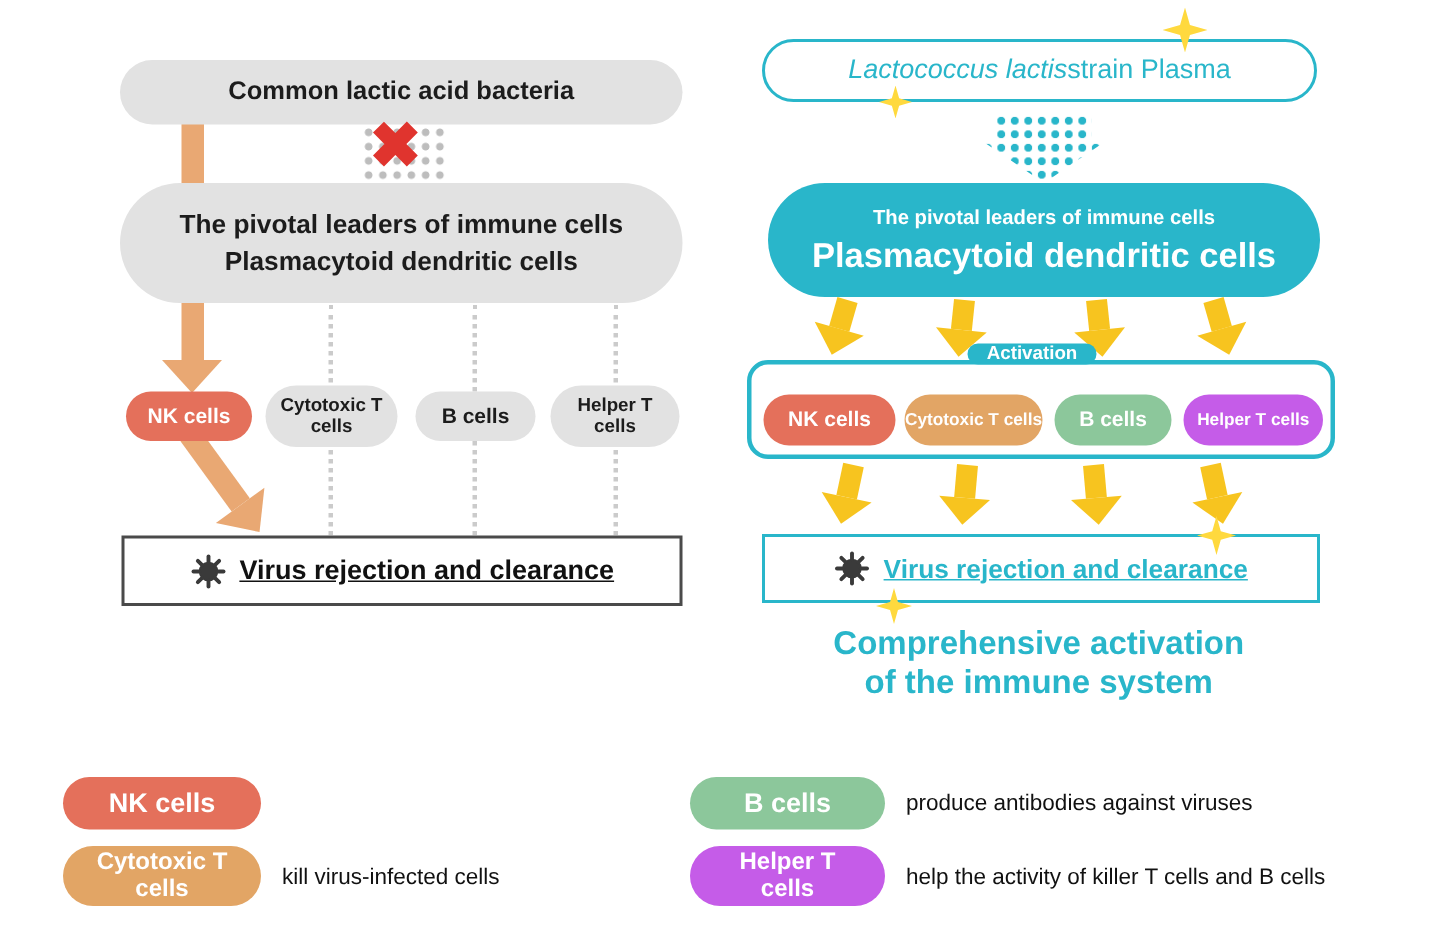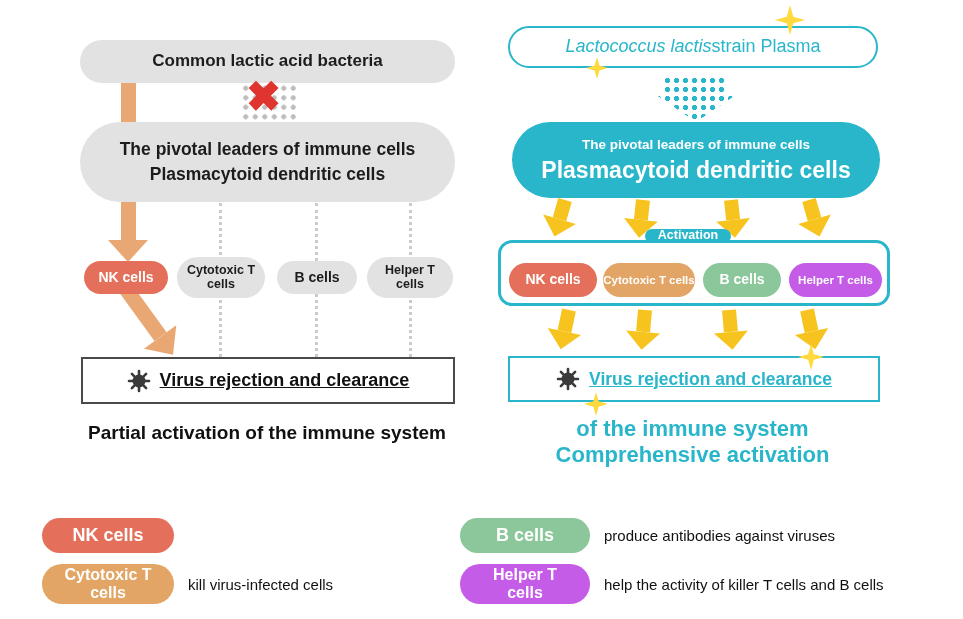--- a/index.html
+++ b/index.html
@@ -114,21 +114,20 @@
           <line x1="18" y1="12" x2="22" y2="12"></line>
         <line x1="4.9" y1="4.9" x2="7.8" y2="7.8"></line>
           <line x1="16.2" y1="16.2" x2="19.1" y2="19.1"></line>
         <line x1="4.9" y1="19.1" x2="7.8" y2="16.2"></line>
           <line x1="16.2" y1="7.8" x2="19.1" y2="4.9"></line>
       </g>
     </svg>
     <span>Virus rejection and clearance</span>
   </div>
 
-  <div class="caption-left abs" style="left:62px;top:422px;width:410px;">Partial activation of the immune system</div>
 
   <div class="pill plasma-pill abs" style="left:508px;top:26px;width:370px;height:42px;">
     <span class="it">Lactococcus lactis</span>
       <span> strain Plasma</span>
   </div>
 
   <div class="sparkle abs" style="left:775px;top:5px;width:30px;height:30px;"></div>
   <div class="sparkle abs" style="left:586px;top:57px;width:22px;height:22px;"></div>
 
   <div class="dot-arrow abs" style="left:654px;top:76px;width:84px;height:46px;"></div>
@@ -194,22 +193,22 @@
           <line x1="16.2" y1="7.8" x2="19.1" y2="4.9"></line>
       </g>
     </svg>
     <span>Virus rejection and clearance</span>
   </div>
 
   <div class="sparkle abs" style="left:798px;top:344px;width:26px;height:26px;"></div>
   <div class="sparkle abs" style="left:584px;top:392px;width:24px;height:24px;"></div>
 
   <div class="caption-right abs" style="left:500px;top:416px;width:385px;">
+    <div>Comprehensive activation</div>
     <div>of the immune system</div>
-    <div>Comprehensive activation</div>
   </div>
 
   <div class="legend-row abs" style="left:42px;top:518px;">
     <div class="pill white" style="width:132px;height:35px;font-size:18px;background:var(--nk);">NK cells</div>
   </div>
 
   <div class="legend-row abs" style="left:42px;top:564px;">
     <div class="pill white pre" style="width:132px;height:40px;font-size:16px;background:var(--tan);">Cytotoxic T
 cells</div>
     <div class="legend-text">kill virus-infected cells</div>

